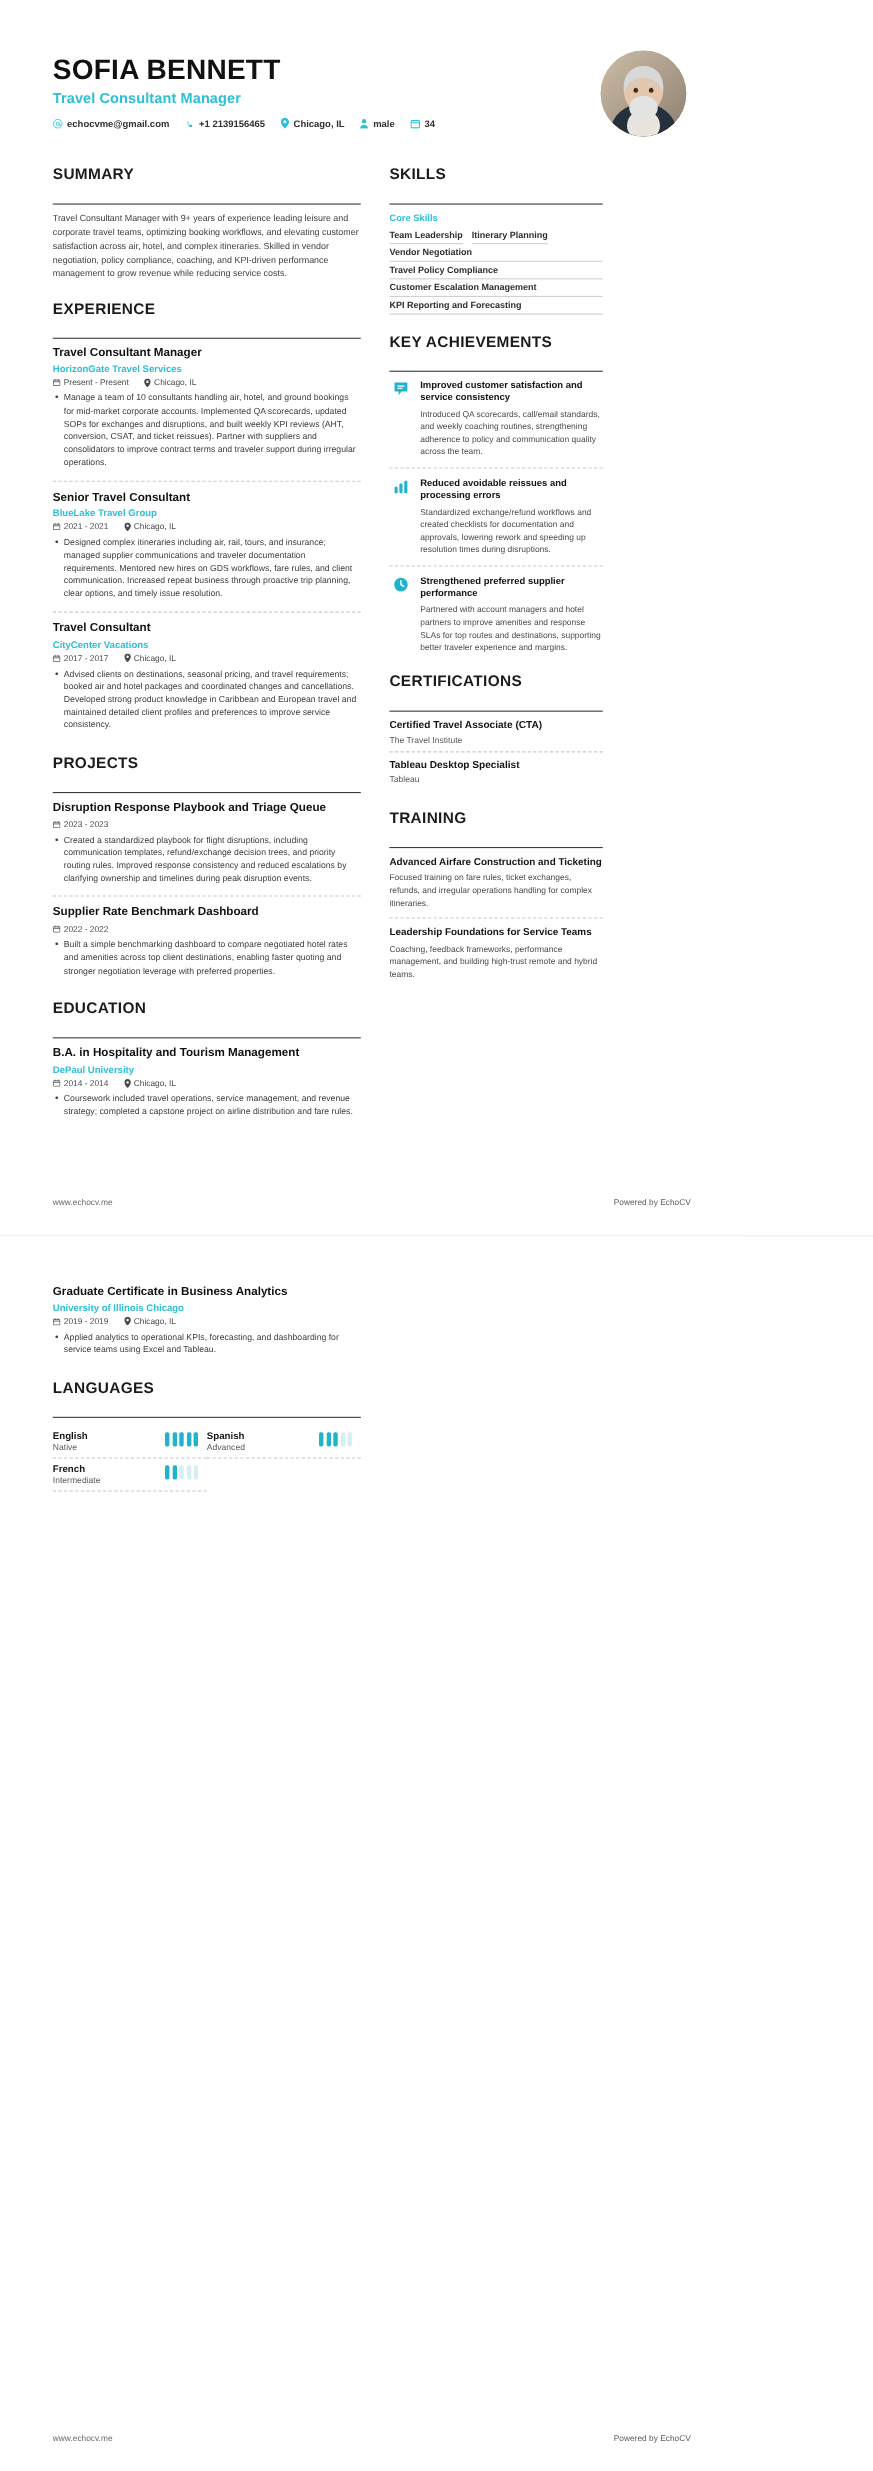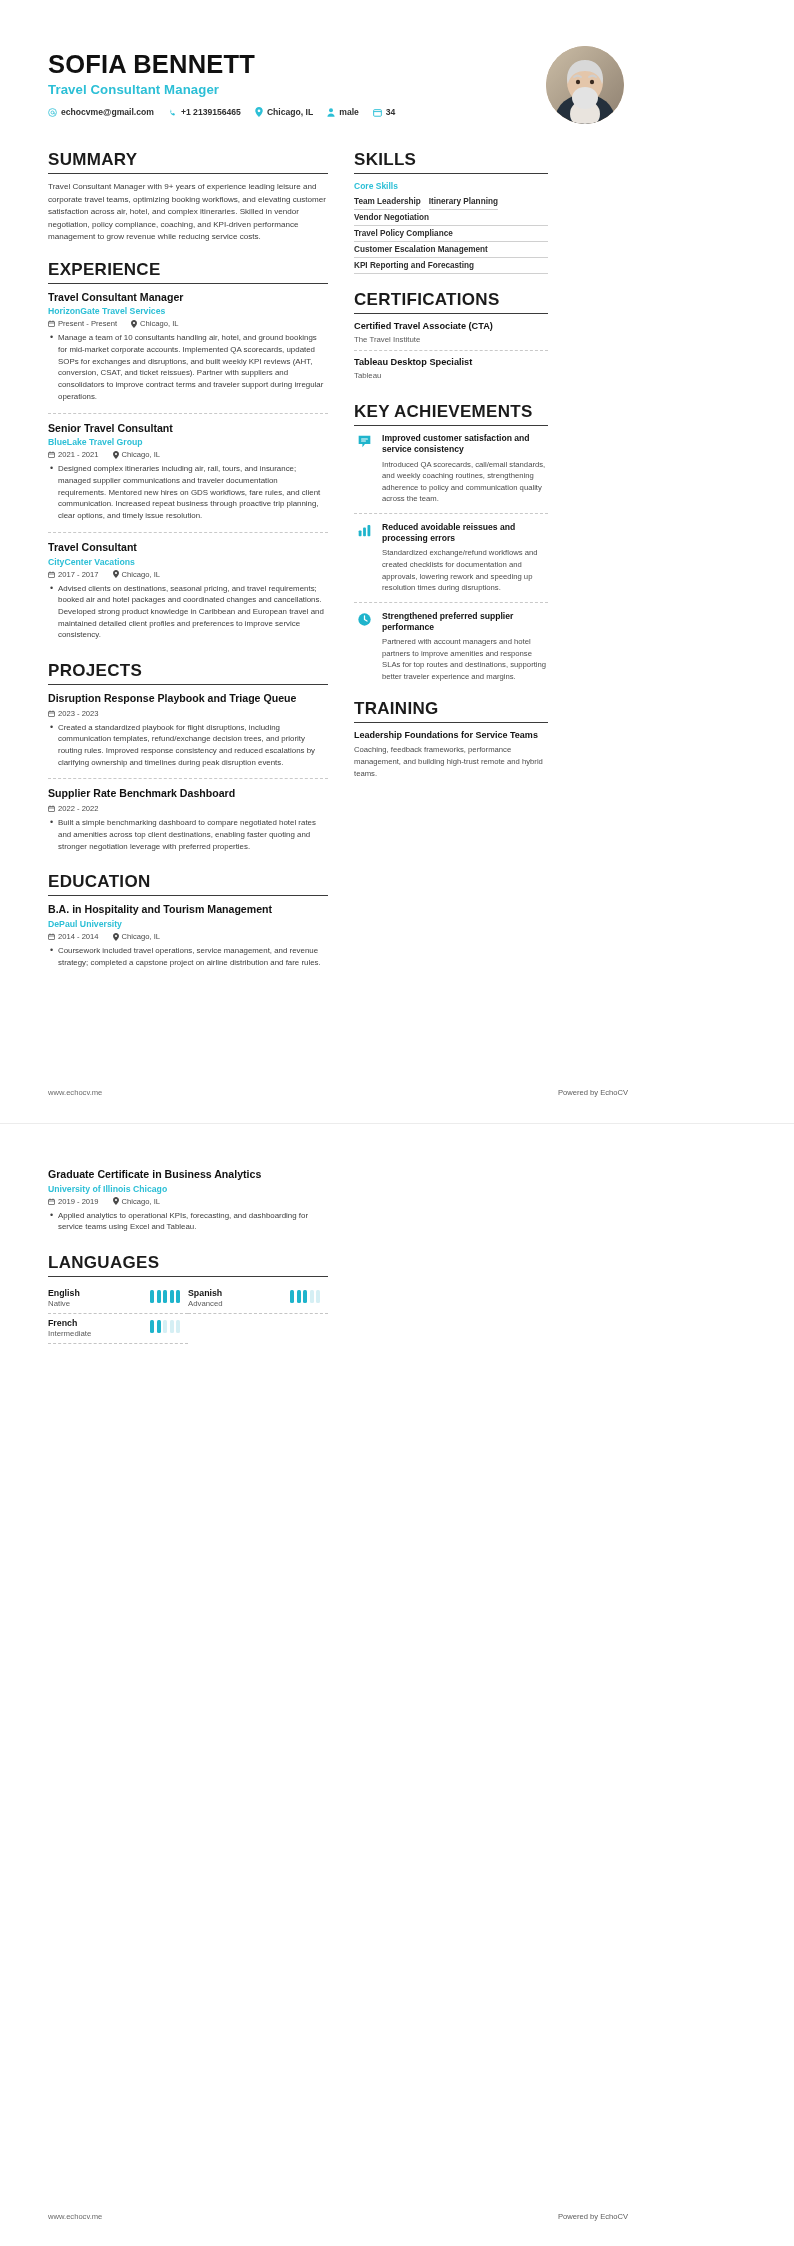--- a/index.html
+++ b/index.html
@@ -44,22 +44,22 @@
   .avatar svg { display: block; }
 
   
   .cols { display: flex; gap: 26px; margin-top: 26px; align-items: flex-start; }
   .col-left { width: 280px; flex: none; }
   .col-right { width: 194px; flex: none; }
 
   
   .sec { margin-bottom: 16px; }
   .sec-title {
-    font-size: 17px; font-weight: bold; letter-spacing: .3px;
-    color: #1b1b1b; padding-bottom: 3px;
+    font-size: 14px; font-weight: bold; letter-spacing: .3px;
+    color: #1b1b1b; padding-bottom: 19px;
     border-bottom: 1.6px solid #3b3b3b;
   }
   .sec-body { padding-top: 7px; }
 
   
   .summary-text {
     font-size: 8.1px; line-height: 1.55; color: #3d3d3d; text-align: left;
   }
 
   
@@ -423,34 +423,20 @@
               <div class="skill-pill">Customer Escalation Management</div>
             </div>
             <div class="skill-row skill-row-single">
               <div class="skill-pill">KPI Reporting and Forecasting</div>
             </div>
           </div>
         </div>
       </div>
 
       <div class="sec">
-        <div class="sec-title">CERTIFICATIONS</div>
-        <div class="sec-body">
-          <div class="cert">
-            <div class="cert-name">Certified Travel Associate (CTA)</div>
-            <div class="cert-issuer">The Travel Institute</div>
-          </div>
-          <div class="cert">
-            <div class="cert-name">Tableau Desktop Specialist</div>
-            <div class="cert-issuer">Tableau</div>
-          </div>
-        </div>
-      </div>
-
-      <div class="sec">
         <div class="sec-title">KEY ACHIEVEMENTS</div>
         <div class="sec-body">
 
           <div class="ach">
             <div class="ach-icon">
               <svg width="15" height="15" viewBox="0 0 18 18">
                   <path d="M2 2h14v10H9.5L6.5 16v-4H2z" fill="#1fb4cc"></path>
                   <path d="M5.5 6h7M5.5 8.4h4.6" stroke="#fff" stroke-width="1.3" stroke-linecap="round"></path>
                 </svg>
             </div>
@@ -484,22 +470,40 @@
             <div class="ach-text">
               <div class="ach-title">Strengthened preferred supplier performance</div>
               <div class="ach-desc">Partnered with account managers and hotel partners to improve amenities and response SLAs for top routes and destinations, supporting better traveler experience and margins.</div>
             </div>
           </div>
 
         </div>
       </div>
 
       <div class="sec">
+        <div class="sec-title">CERTIFICATIONS</div>
+        <div class="sec-body">
+          <div class="cert">
+            <div class="cert-name">Certified Travel Associate (CTA)</div>
+            <div class="cert-issuer">The Travel Institute</div>
+          </div>
+          <div class="cert">
+            <div class="cert-name">Tableau Desktop Specialist</div>
+            <div class="cert-issuer">Tableau</div>
+          </div>
+        </div>
+      </div>
+
+      <div class="sec">
         <div class="sec-title">TRAINING</div>
         <div class="sec-body">
+          <div class="train">
+            <div class="train-name">Advanced Airfare Construction and Ticketing</div>
+            <div class="train-desc">Focused training on fare rules, ticket exchanges, refunds, and irregular operations handling for complex itineraries.</div>
+          </div>
           <div class="train">
             <div class="train-name">Leadership Foundations for Service Teams</div>
             <div class="train-desc">Coaching, feedback frameworks, performance management, and building high-trust remote and hybrid teams.</div>
           </div>
         </div>
       </div>
 
     </div>
   </div>
 

